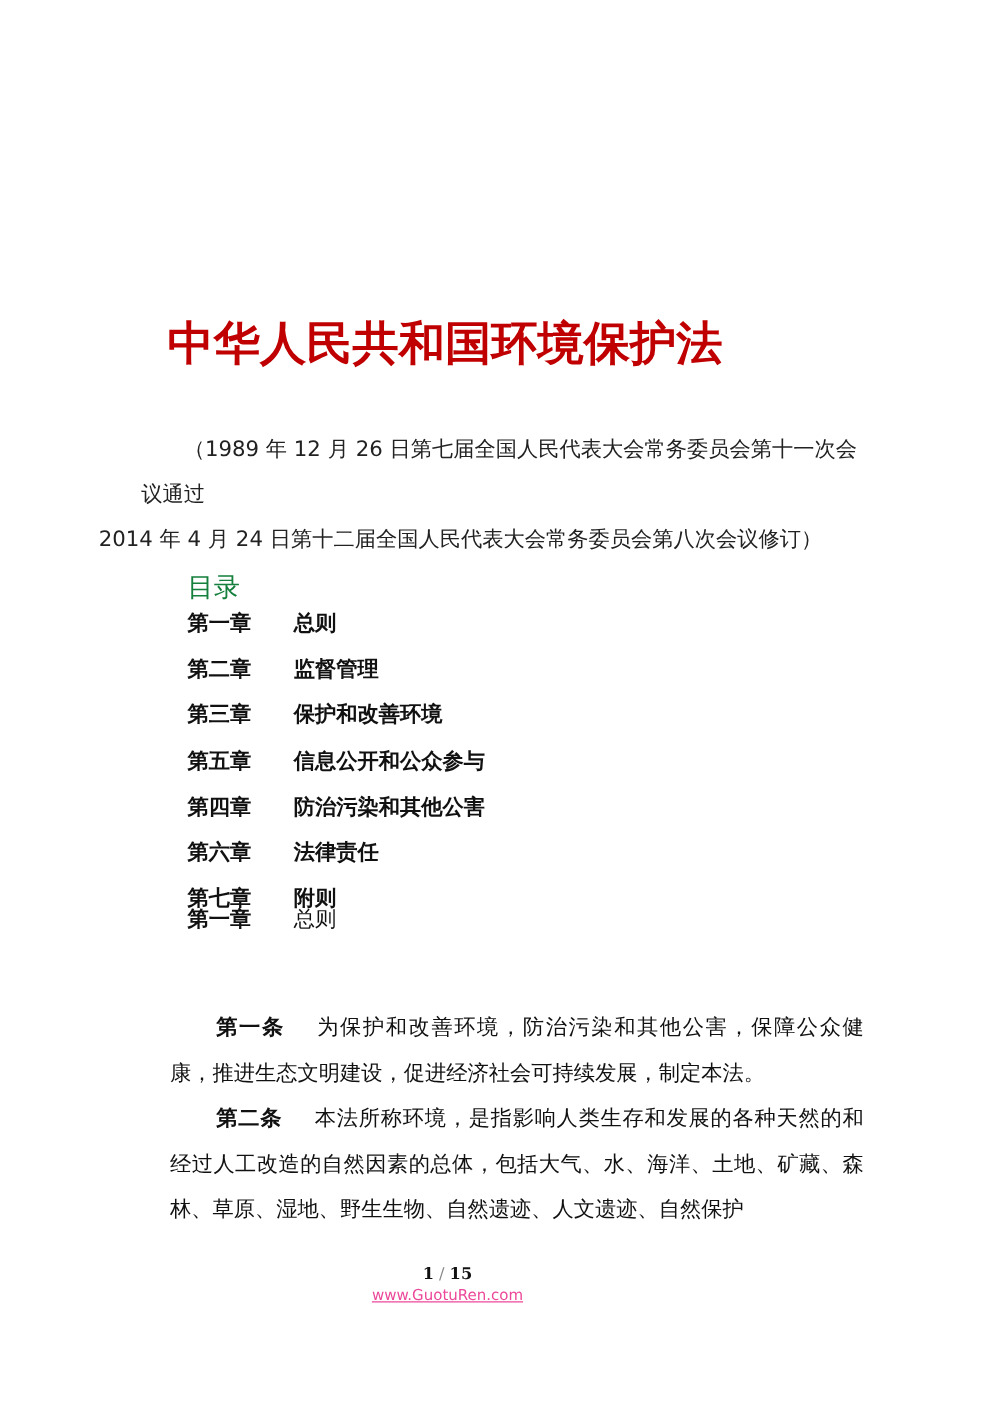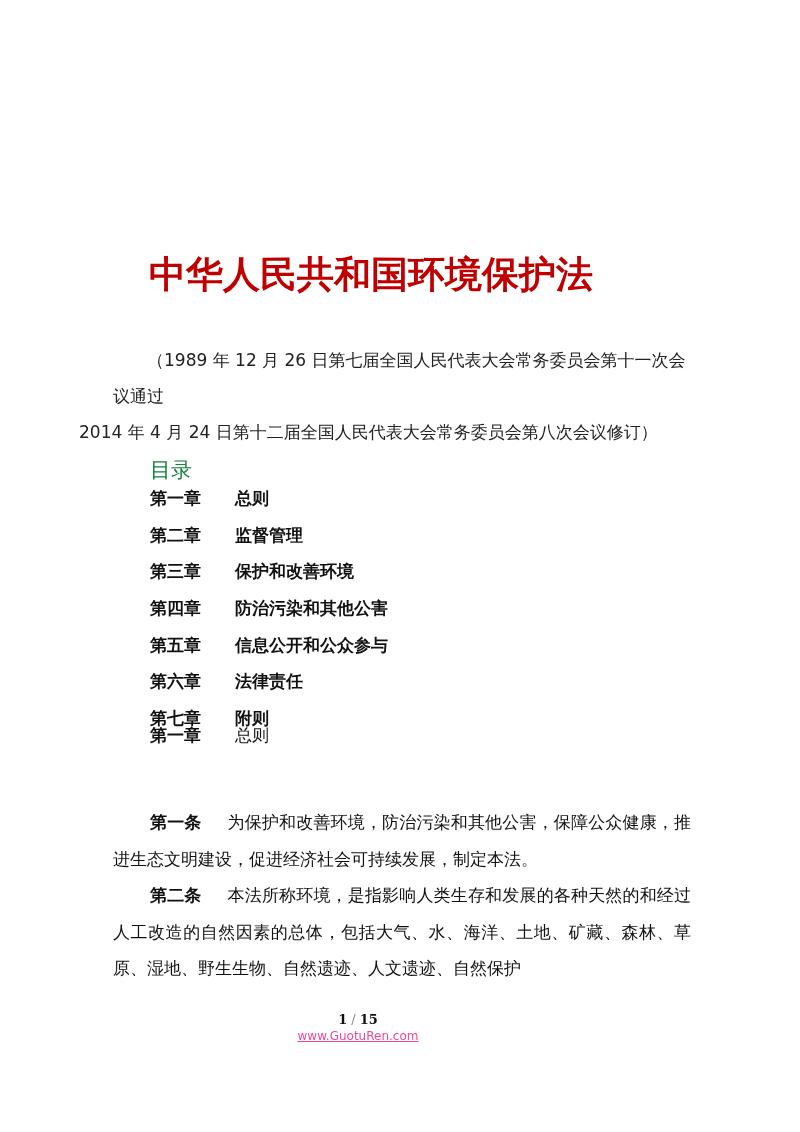--- a/index.html
+++ b/index.html
@@ -1,32 +1,32 @@
 <!DOCTYPE html>
 <html><head>
 <meta charset="utf-8">
 <style>
   html, body { margin: 0; padding: 0; background: #ffffff; }
   body { width: 800px; height: 1132px; position: relative; overflow: hidden;
          font-family: "DejaVu Serif", "Liberation Serif", serif; color: #111; }
-  .title { position: absolute; top: 250px; left: 15px; width: 712px; text-align: center;
+  .title { position: absolute; top: 250px; left: 0; width: 712px; text-align: center;
            font-family: Liberation Sans, sans-serif; font-weight: bold;
            font-size: 37px; color: #c00000; letter-spacing: 0px; }
   .subtitle { position: absolute; left: 113px; width: 580px; font-size: 17px;
               font-family: "DejaVu Sans", "Liberation Sans", sans-serif; color: #222; line-height: 36px; }
   .sub1 { top: 342px; text-indent: 34px; }
   .toc-head { position: absolute; left: 150px; top: 456px; font-size: 21px; color: #15803d; }
   .toc { position: absolute; left: 150px; top: 480px; }
   .toc-row { height: 36.7px; display: flex; align-items: center; font-weight: bold;
              font-family: "DejaVu Sans", "Liberation Sans", sans-serif; font-size: 17px; color: #111; }
   .toc-num { width: 85px; }
   .body-block { position: absolute; left: 113px; width: 578px; font-size: 17px; line-height: 36.7px; color: #111; }
   .ch-line { position: absolute; left: 150px; top: 724px; font-size: 17px; }
   .ch-line .num { font-weight: bold; font-family: "DejaVu Sans", "Liberation Sans", sans-serif; display: inline-block; width: 85px; }
-  .art { text-indent: 37px; text-align: justify; }
+  .art { text-indent: 37px; text-align: justify; margin-left: 23px; }
   .art .num { font-weight: bold; font-family: "DejaVu Sans", "Liberation Sans", sans-serif; margin-right: 26px; }
   .footer { position: absolute; top: 1012px; left: 0; width: 716px; text-align: center; }
   .page-num { font-family: "DejaVu Serif", serif; font-weight: bold; font-size: 13px; color: #111; }
   .page-num .sep { font-weight: normal; color: #888; margin: 0 4px; }
   .site-link { display: block; margin-top: 2px; font-family: "DejaVu Sans", "Liberation Sans", sans-serif;
                font-size: 12px; color: #ec4899; text-decoration: underline; }
 </style>
 </head>
 <body>
 
@@ -46,26 +46,26 @@
     </div>
   <div class="toc-row">
       <span class="toc-num">第二章</span>
       <span>监督管理</span>
     </div>
   <div class="toc-row">
       <span class="toc-num">第三章</span>
       <span>保护和改善环境</span>
     </div>
   <div class="toc-row">
+      <span class="toc-num">第五章</span>
+      <span>信息公开和公众参与</span>
+    </div>
+  <div class="toc-row">
       <span class="toc-num">第四章</span>
       <span>防治污染和其他公害</span>
-    </div>
-  <div class="toc-row">
-      <span class="toc-num">第五章</span>
-      <span>信息公开和公众参与</span>
     </div>
   <div class="toc-row">
       <span class="toc-num">第六章</span>
       <span>法律责任</span>
     </div>
   <div class="toc-row">
       <span class="toc-num">第七章</span>
       <span>附则</span>
     </div>
 </div>

